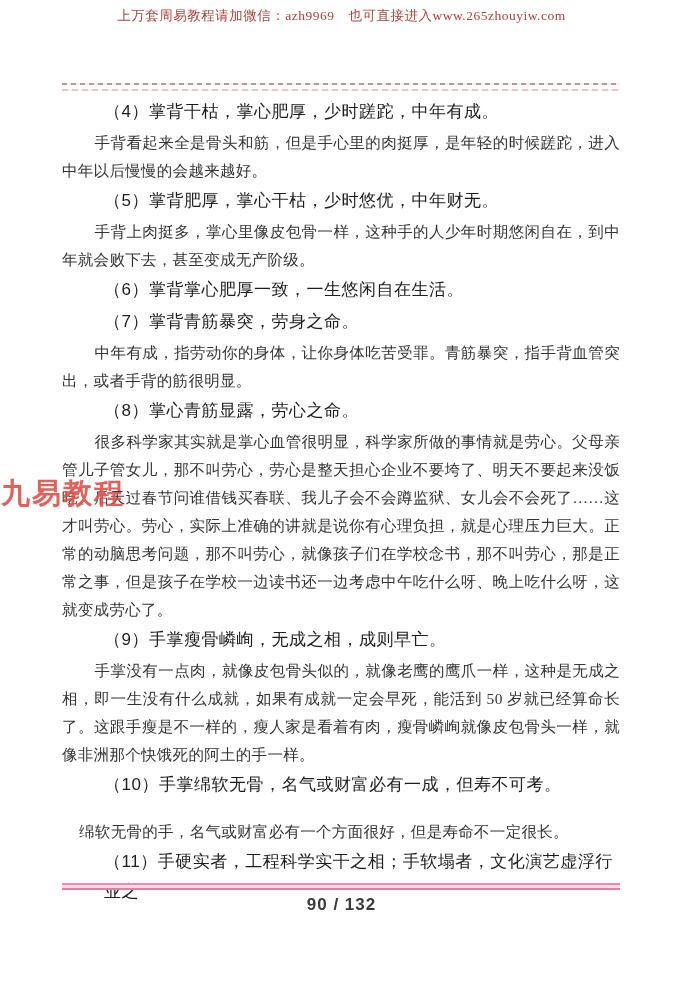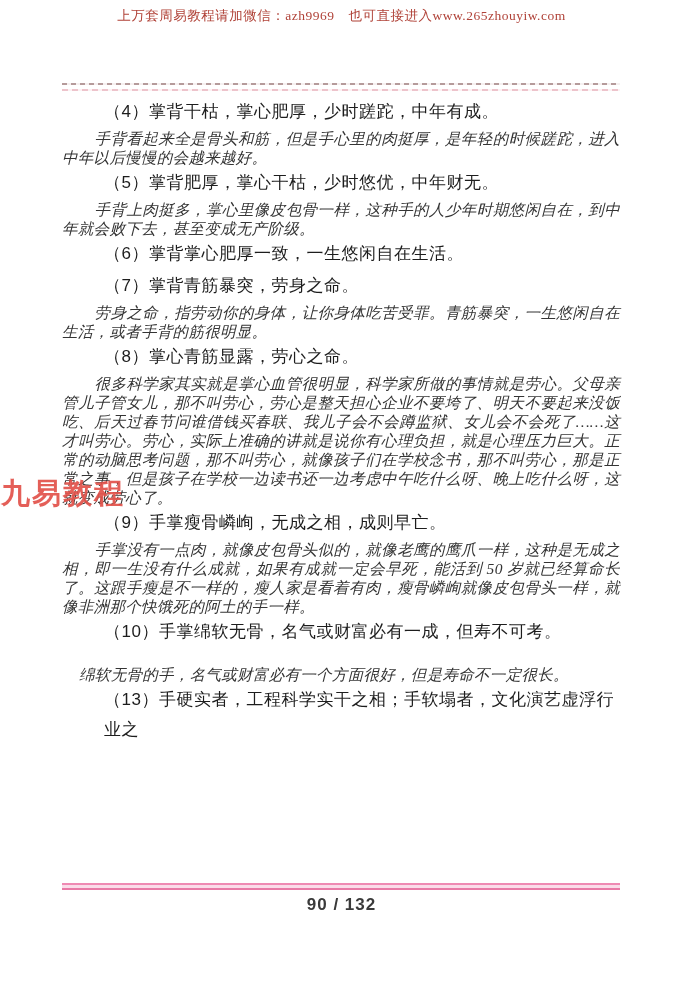--- a/index.html
+++ b/index.html
@@ -56,27 +56,26 @@
     font-size: 17px;
     line-height: 30px;
     margin: 1px 0 2px 0;
     padding-left: 42px;
     color: #1d1d1d;
     letter-spacing: 0.5px;
   }
   .para {
     font-family: "Liberation Serif", "DejaVu Serif", serif;
     font-size: 15.5px;
-    line-height: 19px;
+    line-height: 28px;
     margin: 1px 0;
     text-indent: 2.1em;
     text-align: justify;
     color: #343434;
     letter-spacing: 0.3px;
-    font-style: italic;
   }
   .para.flush { text-indent: 1.1em; margin-top: 18px; }
 
   
   .watermark {
     position: absolute;
     left: 1px; top: 474px;
     font-size: 29px;
     font-weight: 800;
     color: #e2524a;
@@ -111,28 +110,28 @@
     <div class="bt2"></div>
   </div>
 
   <div class="content">
     <div class="hd">（4）掌背干枯，掌心肥厚，少时蹉跎，中年有成。</div>
     <p class="para">手背看起来全是骨头和筋，但是手心里的肉挺厚，是年轻的时候蹉跎，进入中年以后慢慢的会越来越好。</p>
     <div class="hd">（5）掌背肥厚，掌心干枯，少时悠优，中年财无。</div>
     <p class="para">手背上肉挺多，掌心里像皮包骨一样，这种手的人少年时期悠闲自在，到中年就会败下去，甚至变成无产阶级。</p>
     <div class="hd">（6）掌背掌心肥厚一致，一生悠闲自在生活。</div>
     <div class="hd">（7）掌背青筋暴突，劳身之命。</div>
-    <p class="para">劳身之命，指劳动你的身体，让你身体吃苦受罪。青筋暴突，一生悠闲自在生活，或者手背的筋很明显。</p>
+    <p class="para">中年有成，指劳动你的身体，让你身体吃苦受罪。青筋暴突，指手背血管突出，或者手背的筋很明显。</p>
     <div class="hd">（8）掌心青筋显露，劳心之命。</div>
     <p class="para">很多科学家其实就是掌心血管很明显，科学家所做的事情就是劳心。父母亲管儿子管女儿，那不叫劳心，劳心是整天担心企业不要垮了、明天不要起来没饭吃、后天过春节问谁借钱买春联、我儿子会不会蹲监狱、女儿会不会死了……这才叫劳心。劳心，实际上准确的讲就是说你有心理负担，就是心理压力巨大。正常的动脑思考问题，那不叫劳心，就像孩子们在学校念书，那不叫劳心，那是正常之事，但是孩子在学校一边读书还一边考虑中午吃什么呀、晚上吃什么呀，这就变成劳心了。</p>
     <div class="hd">（9）手掌瘦骨嶙峋，无成之相，成则早亡。</div>
     <p class="para">手掌没有一点肉，就像皮包骨头似的，就像老鹰的鹰爪一样，这种是无成之相，即一生没有什么成就，如果有成就一定会早死，能活到 50 岁就已经算命长了。这跟手瘦是不一样的，瘦人家是看着有肉，瘦骨嶙峋就像皮包骨头一样，就像非洲那个快饿死的阿土的手一样。</p>
     <div class="hd">（10）手掌绵软无骨，名气或财富必有一成，但寿不可考。</div>
     <p class="para flush">绵软无骨的手，名气或财富必有一个方面很好，但是寿命不一定很长。</p>
-    <div class="hd">（13）手硬实者，工程科学实干之相；手软塌者，文化演艺虚浮行业之</div>
+    <div class="hd">（11）手硬实者，工程科学实干之相；手软塌者，文化演艺虚浮行业之</div>
   </div>
 
   <div class="watermark">九易教程</div>
 
   <div class="border-bottom"></div>
 
   <div class="pagenum">90 / 132</div>
 
 </div>
 

